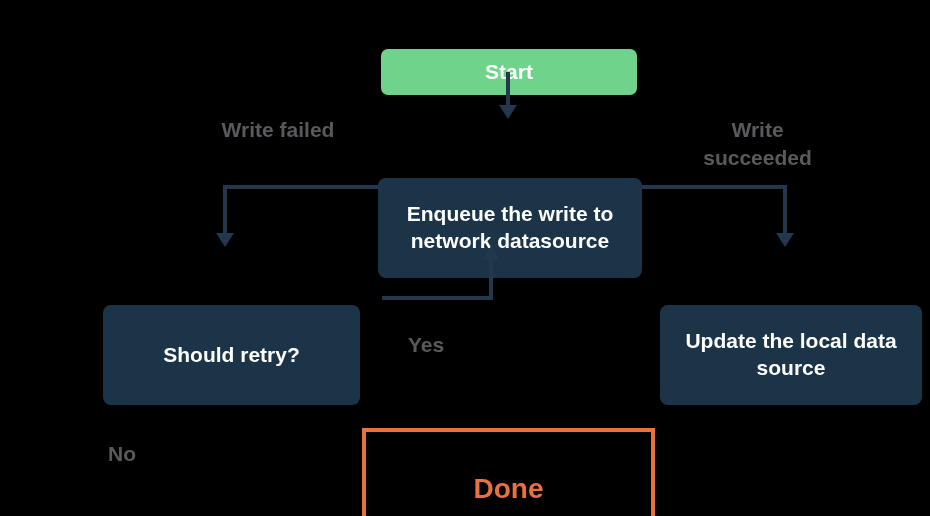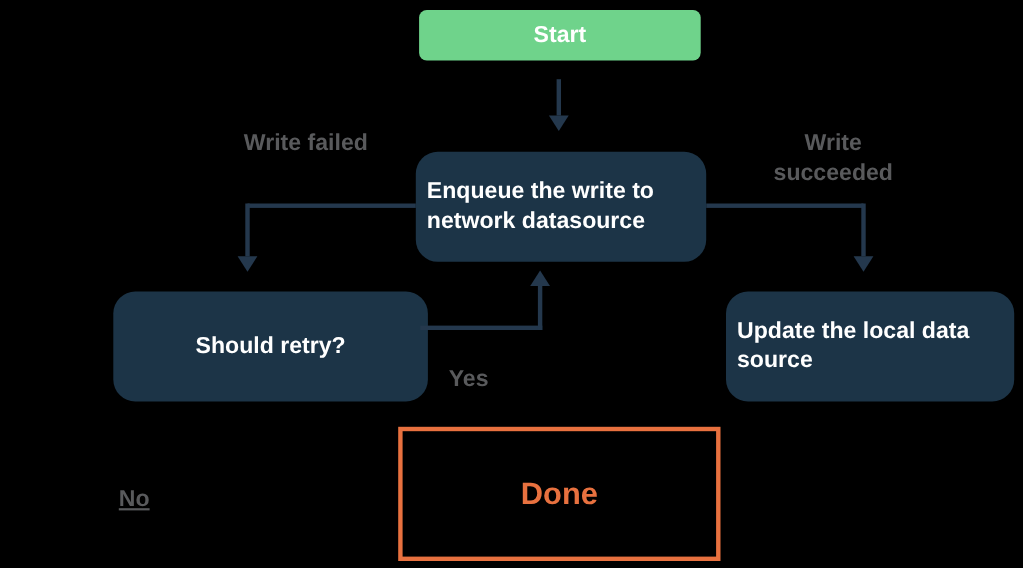--- a/index.html
+++ b/index.html
@@ -13,37 +13,38 @@
     font-weight: 700;
     overflow: hidden;
   }
 
   
   .node {
     position: absolute;
     display: flex;
     align-items: center;
     justify-content: center;
-    text-align: left;
+    text-align: center;
     box-sizing: border-box;
     color: var(--text-white, #ffffff);
     font-size: 21px;
     line-height: 1.28;
+    margin-top: 40px;
   }
   .node-start {
     left: 381px; top: 9px; width: 256px; height: 46px;
     background: var(--start-green, #6FD38B);
     border-radius: 7px;
   }
   .node-navy {
     background: var(--node-navy, #1C3447);
-    border-radius: 20px;
+    border-radius: 8px;
   }
   .node-enqueue      { left: 378px; top: 138px; width: 264px; height: 100px; padding: 0 10px; }
-  .node-should-retry { left: 103px; top: 265px; width: 286px; height: 100px; padding: 0 10px; }
+  .node-should-retry { left: 103px; top: 265px; width: 257px; height: 100px; padding: 0 10px; }
   .node-update-local { left: 660px; top: 265px; width: 262px; height: 100px; padding: 0 10px; }
   .node-done {
     left: 362px; top: 388px; width: 293px; height: 122px;
     background: transparent;
     border: 4px solid var(--accent-orange, #E8713F);
     border-radius: 0;
     color: var(--accent-orange, #E8713F);
     font-size: 28px;
   }
 
@@ -84,21 +85,21 @@
   .edge-label {
     position: absolute;
     color: var(--label-gray, #595A5C);
     font-size: 21px;
     line-height: 1.32;
     text-align: center;
   }
   .lbl-write-failed    { left: 213px; top: 116px; width: 130px; }
   .lbl-write-succeeded { left: 690px; top: 116px; width: 135px; }
   .lbl-yes             { left: 395px; top: 331px; width: 62px; }
-  .lbl-no              { left:  94px; top: 440px; width: 56px; text-decoration: underline; }
+  .lbl-no              { left:  94px; top: 440px; width: 56px; }
 </style>
 </head>
 <body>
 
 <div class="canvas">
 
   <div class="node node-start">Start</div>
 
   <div class="node node-navy node-enqueue">Enqueue the write to network datasource</div>
 

